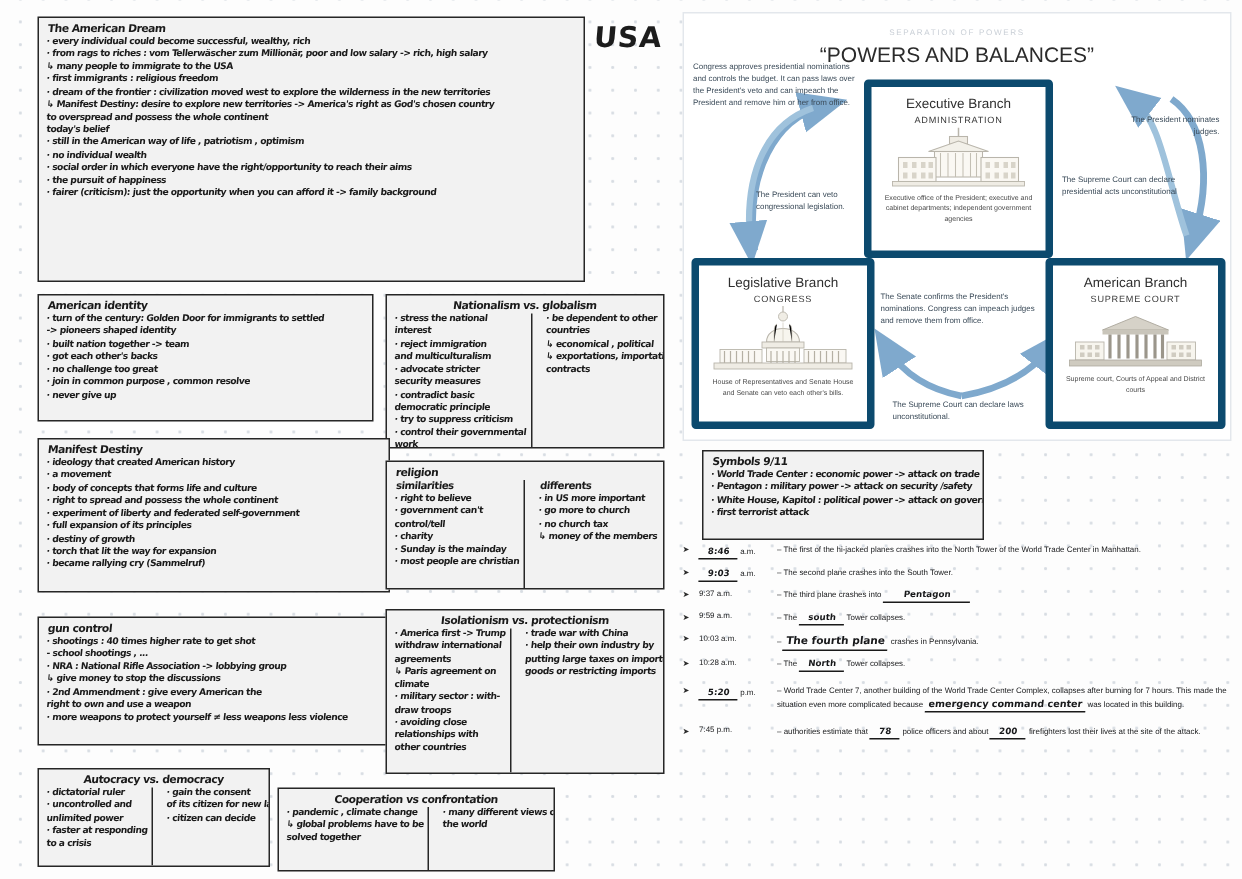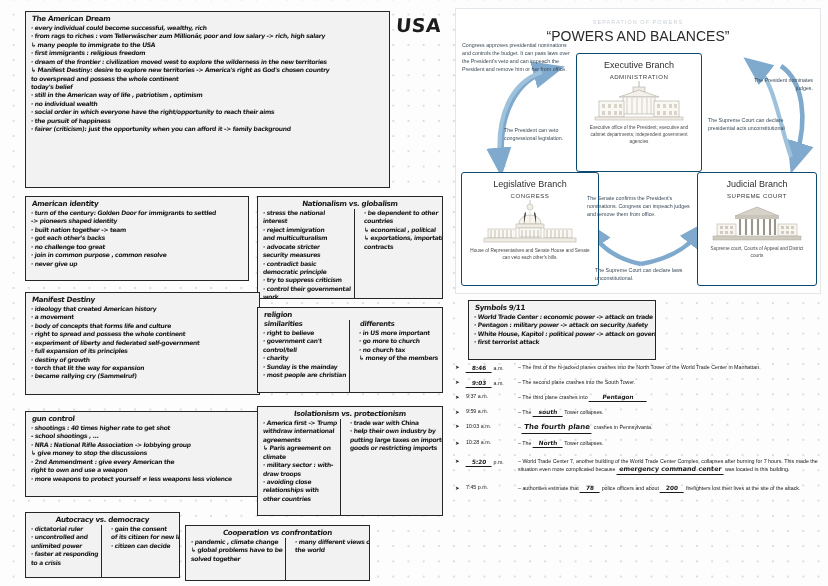--- a/index.html
+++ b/index.html
@@ -88,21 +88,21 @@
     position: absolute; left: 0; right: 0; top: 19px;
     text-align: center;
     font-size: 14px;
     color: #2b2b2b;
     font-family: "Liberation Sans", sans-serif;
   }
 
   .branch-card {
     position: absolute;
     background: #fff;
-    border: 1px solid #0c4a6e;
+    border: 5px solid #0c4a6e;
     border-radius: 3px;
     text-align: center;
   }
   .branch-card .bname {
     font-size: 9px; color: #2f2f2f; margin-top: 6px;
     font-family: "Liberation Sans", sans-serif;
   }
   .branch-card .bsub {
     font-size: 6.1px; color: #3b3b3b; letter-spacing: 0.5px; margin-top: 3px;
     font-family: "Liberation Sans", sans-serif;
@@ -414,21 +414,21 @@
           <rect x="64" y="30" width="3" height="4"></rect>
             <rect x="70" y="30" width="3" height="4"></rect>
           <rect x="76" y="30" width="3" height="4"></rect>
             <rect x="81" y="30" width="3" height="4"></rect>
         </g>
         <rect x="2" y="36" width="88" height="3" fill="#efece4" stroke="#b9b5ab" stroke-width="0.6"></rect>
       </svg>
       <div class="bcap">Executive office of the President; executive and cabinet departments; independent government agencies</div>
     </div>
 
-    <div class="branch-card" style="left:5px; top:163px; width:138px; height:114px;">
+    <div class="branch-card" style="left:5px; top:163px; width:122px; height:114px;">
       <div class="bname">Legislative Branch</div>
       <div class="bsub">CONGRESS</div>
       <svg class="bldg" width="96" height="46" viewBox="0 0 96 46">
         <line x1="48" y1="0" x2="48" y2="5" stroke="#b9b5ab" stroke-width="0.8"></line>
         <ellipse cx="48" cy="7" rx="3" ry="3" fill="#f0ede5" stroke="#b9b5ab" stroke-width="0.6"></ellipse>
         <path d="M37,24 C37,12 59,12 59,24 Z" fill="#f7f5ee" stroke="#b9b5ab" stroke-width="0.7"></path>
         <g stroke="#cfcabd" stroke-width="0.5">
           <path d="M42,24 C42,15 42,13 44,12"></path>
             <path d="M48,24 L48,11"></path>
             <path d="M54,24 C54,15 54,13 52,12"></path>
@@ -455,21 +455,21 @@
             <line x1="77" y1="30" x2="77" y2="38"></line>
           <line x1="81" y1="30" x2="81" y2="38"></line>
             <line x1="85" y1="30" x2="85" y2="38"></line>
         </g>
         <rect x="2" y="38" width="92" height="4" fill="#efece4" stroke="#b9b5ab" stroke-width="0.6"></rect>
       </svg>
       <div class="bcap">House of Representatives and Senate House and Senate can veto each other's bills.</div>
     </div>
 
     <div class="branch-card" style="left:241px; top:163px; width:120px; height:114px;">
-      <div class="bname">Judicial Branch</div>
+      <div class="bname">American Branch</div>
       <div class="bsub">SUPREME COURT</div>
       <svg class="bldg" width="96" height="44" viewBox="0 0 96 44">
         <path d="M26,16 L48,7 L70,16 Z" fill="#d6d2c8" stroke="#aaa69b" stroke-width="0.6"></path>
         <rect x="26" y="16" width="44" height="3" fill="#c9c5ba"></rect>
         <g stroke="#9b968b" stroke-width="2.1">
           <line x1="31" y1="19" x2="31" y2="35"></line>
             <line x1="37" y1="19" x2="37" y2="35"></line>
           <line x1="43" y1="19" x2="43" y2="35"></line>
             <line x1="49" y1="19" x2="49" y2="35"></line>
           <line x1="55" y1="19" x2="55" y2="35"></line>

